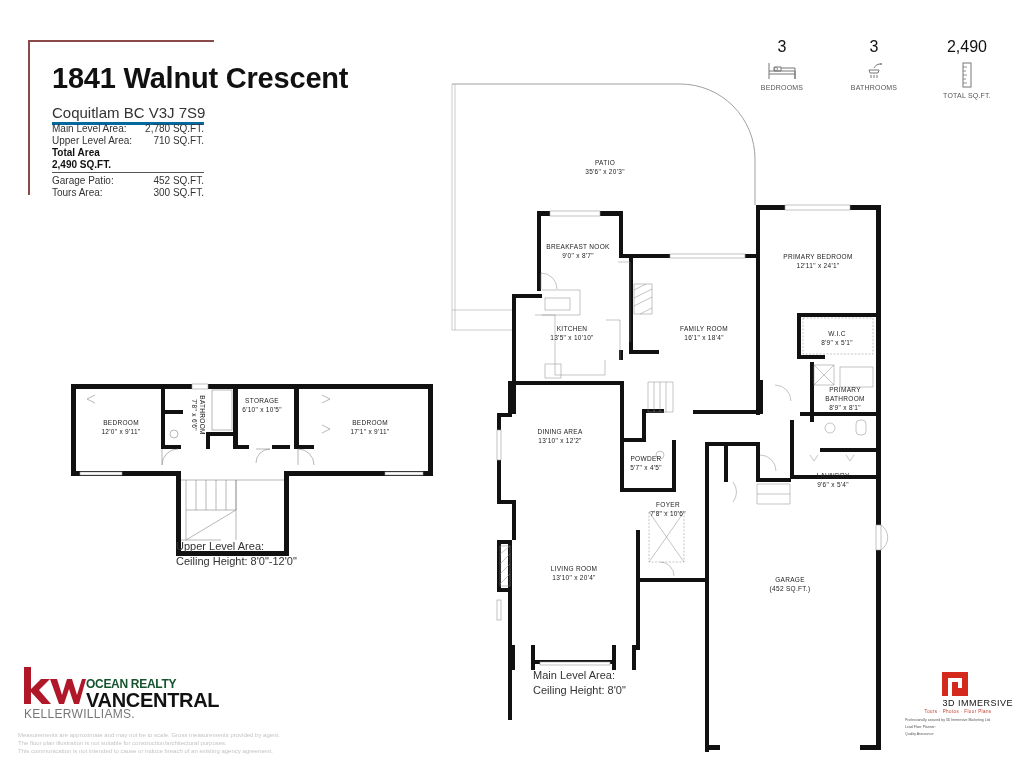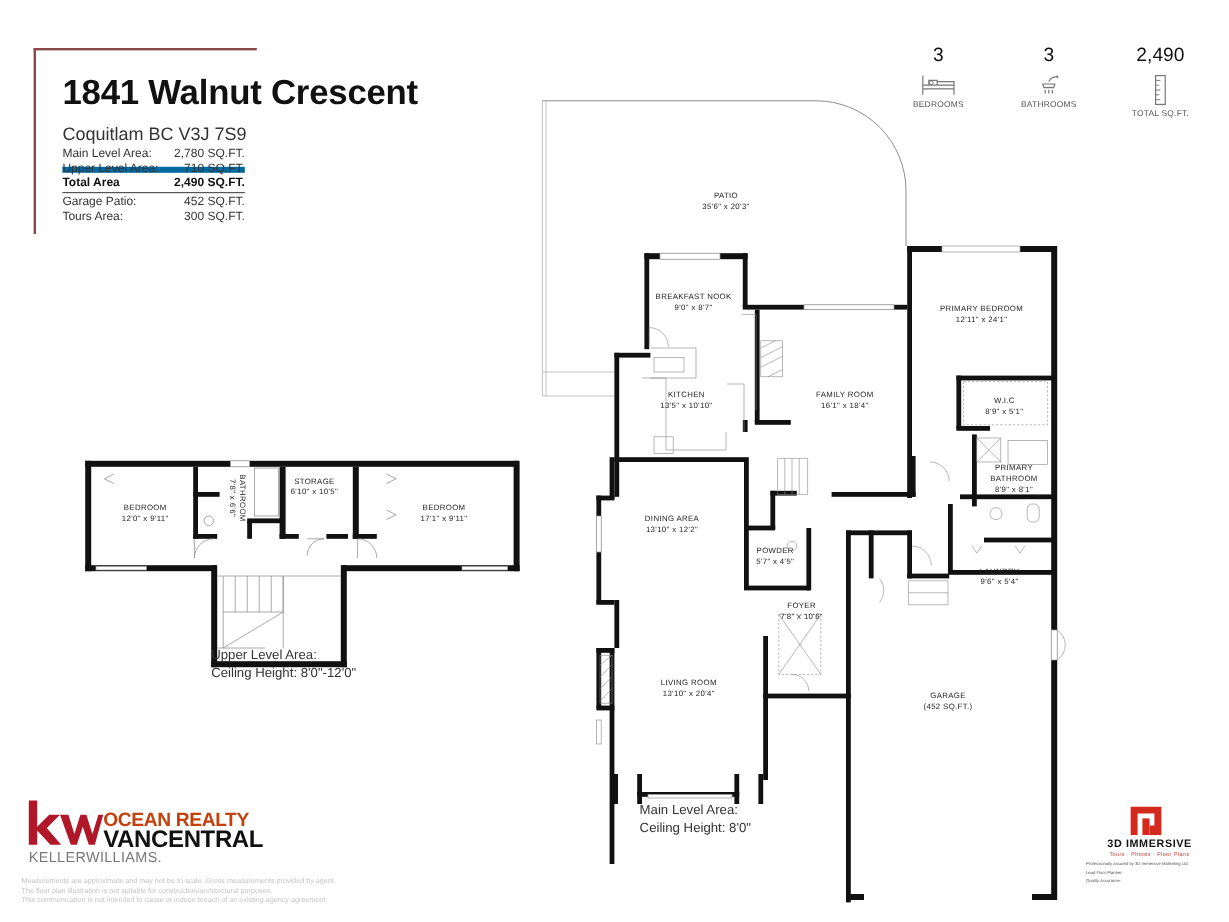--- a/index.html
+++ b/index.html
@@ -1,36 +1,36 @@
 <!DOCTYPE html>
 <html><head>
 <meta charset="utf-8">
 <style>
   html, body { margin:0; padding:0; background:#ffffff; }
   body { width:1024px; height:768px; position:relative; overflow:hidden; font-family:"Liberation Sans", sans-serif; color:#1a1a1a; }
   .abs { position:absolute; }
   .frame-top { left:28px; top:40px; width:186px; height:2px; background:#8b4a4a; }
   .frame-left { left:28px; top:40px; width:2px; height:155px; background:#8b4a4a; }
   .title { left:52px; top:62px; font-size:29px; font-weight:700; letter-spacing:-0.2px; color:#111; white-space:nowrap; }
-  .subtitle { left:52px; top:104px; font-size:15px; color:#333; white-space:nowrap; border-bottom:5px solid #0369a1; width:152px; padding-bottom:18px; }
+  .subtitle { left:52px; top:104px; font-size:15px; color:#333; white-space:nowrap; border-bottom:3px solid #0369a1; width:152px; padding-bottom:1px; }
   .area-table { left:52px; top:123px; width:152px; font-size:10px; color:#333; }
   .area-row { display:flex; justify-content:space-between; line-height:12px; }
-  .area-row.total { font-weight:700; color:#111; border-bottom:1px solid #555; padding-bottom:1px; margin-bottom:2px; }
+  .area-row.total { font-weight:700; color:#111; border-bottom:1px solid #555; padding-bottom:1px; margin-bottom:2px;flex-direction:column; }
   .stat { text-align:center; width:90px; }
   .stat .num { font-size:16px; color:#111; line-height:18px; }
   .stat .lbl { font-size:7px; color:#555; letter-spacing:0.2px; margin-top:4px; }
   .stat svg { display:block; margin:6px auto 0; }
   .lvl-caption { font-size:11px; color:#333; line-height:15px; white-space:nowrap; }
   .kw-logo { left:22px; top:665px; }
-  .kw-text1 { left:86px; top:676px; font-size:16px; font-weight:700; color:#c2410c; line-height:16px; letter-spacing:-0.3px; white-space:nowrap; }
+  .kw-text1 { left:86px; top:676px; font-size:12px; font-weight:700; color:#14532d; line-height:16px; letter-spacing:-0.3px; white-space:nowrap; }
   .kw-text2 { left:86px; top:692px; font-size:20px; font-weight:700; color:#111; line-height:16px; letter-spacing:-0.3px; white-space:nowrap; }
   .kw-keller { left:24px; top:707px; font-size:12px; color:#777; letter-spacing:0.3px; white-space:nowrap; }
   .disclaimer { left:18px; top:731px; font-size:6px; color:#c4c4c4; line-height:8px; white-space:nowrap; }
   .immersive-logo { left:942px; top:672px; }
-  .immersive-name { left:903px; top:698px; width:110px; text-align:center; font-size:9px; font-weight:700; color:#111; letter-spacing:0.5px; }
+  .immersive-name { left:903px; top:698px; width:110px; text-align:right; font-size:9px; font-weight:400; color:#111; letter-spacing:0.5px; }
   .immersive-tag { left:903px; top:709px; width:110px; text-align:center; font-size:4.5px; color:#c0392b; letter-spacing:0.4px; }
   .immersive-small { left:905px; top:717px; width:110px; font-size:3.5px; color:#555; line-height:7px; white-space:nowrap; }
   svg text { font-family:"Liberation Sans", sans-serif; }
 </style>
 </head>
 <body>
 
 <div class="abs frame-top"></div>
 <div class="abs frame-left"></div>
 <div class="abs title">1841 Walnut Crescent</div>

